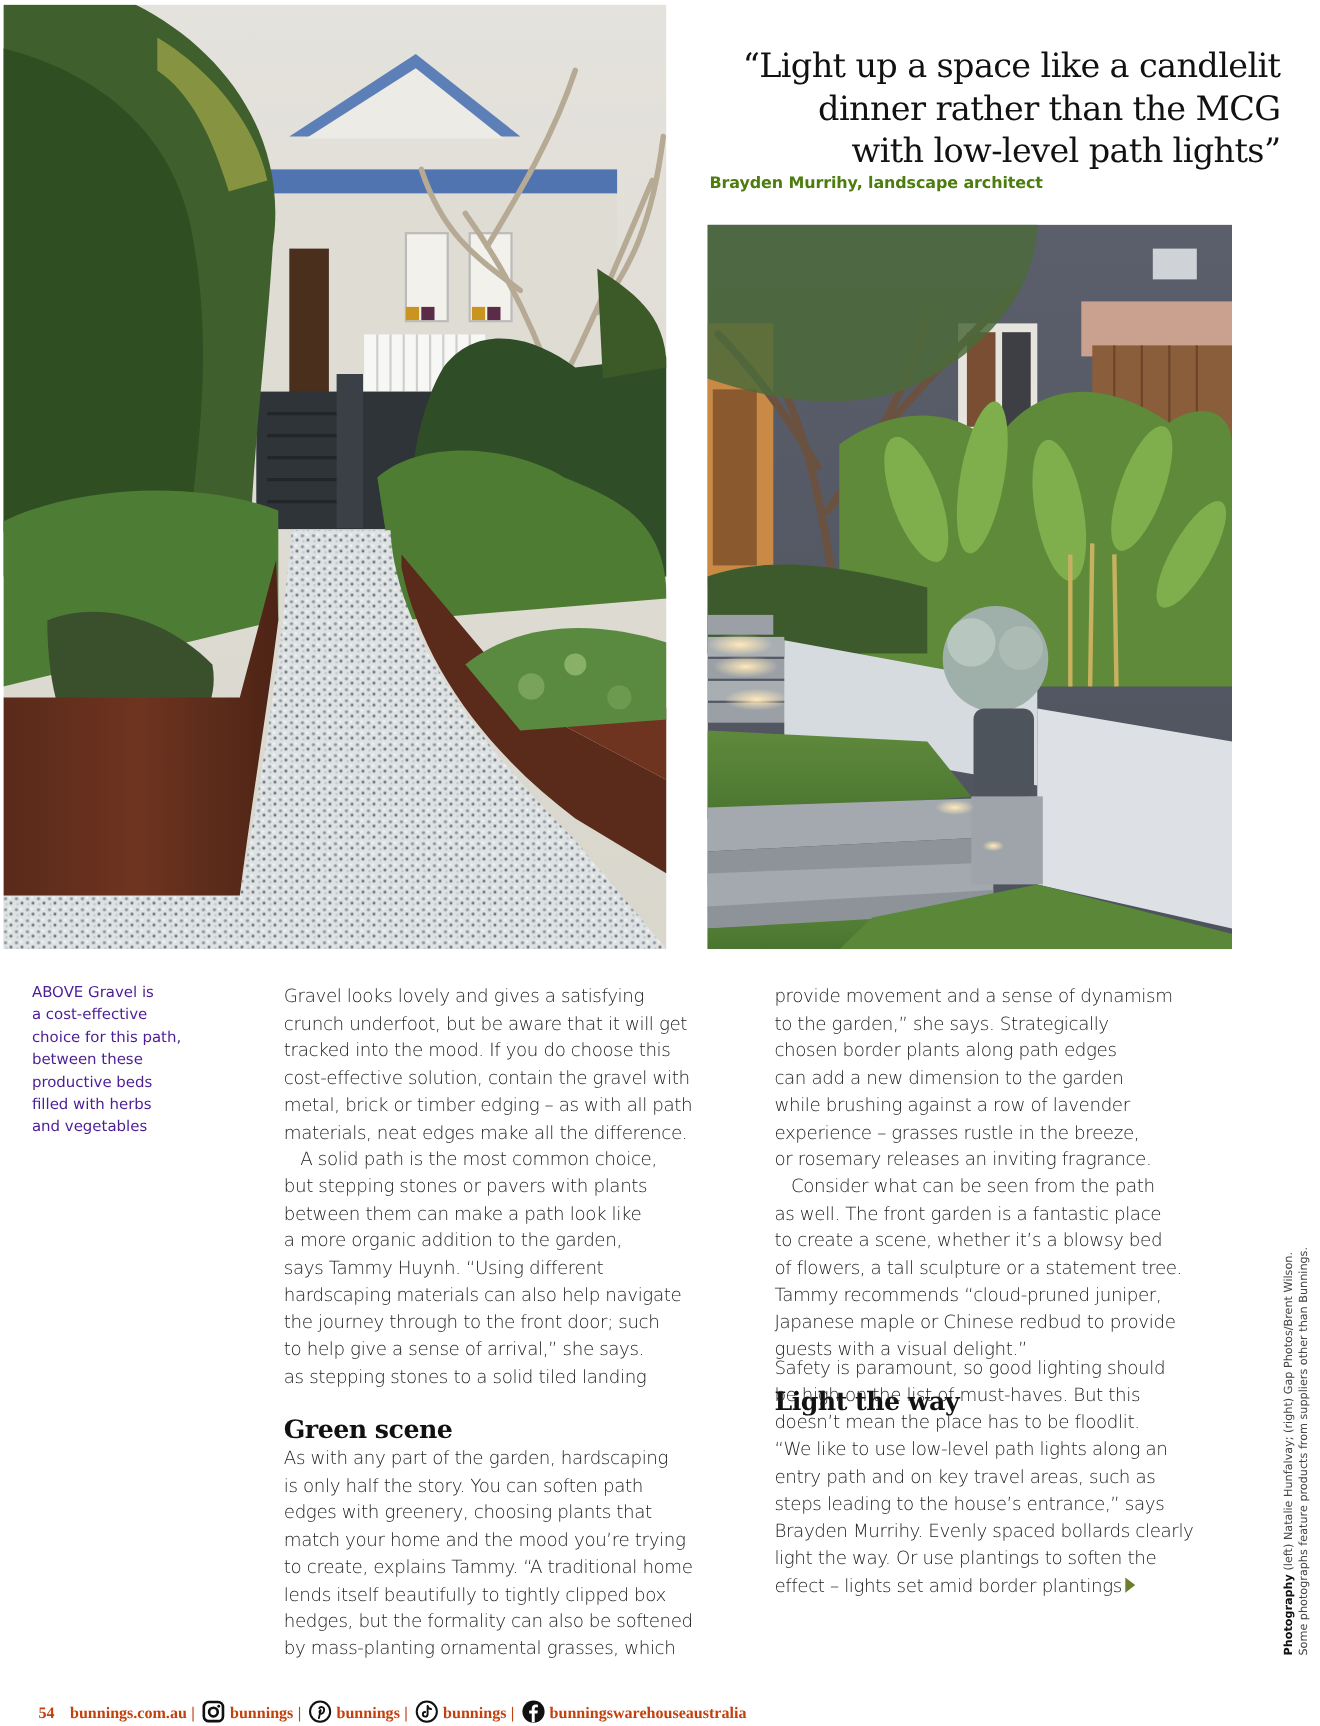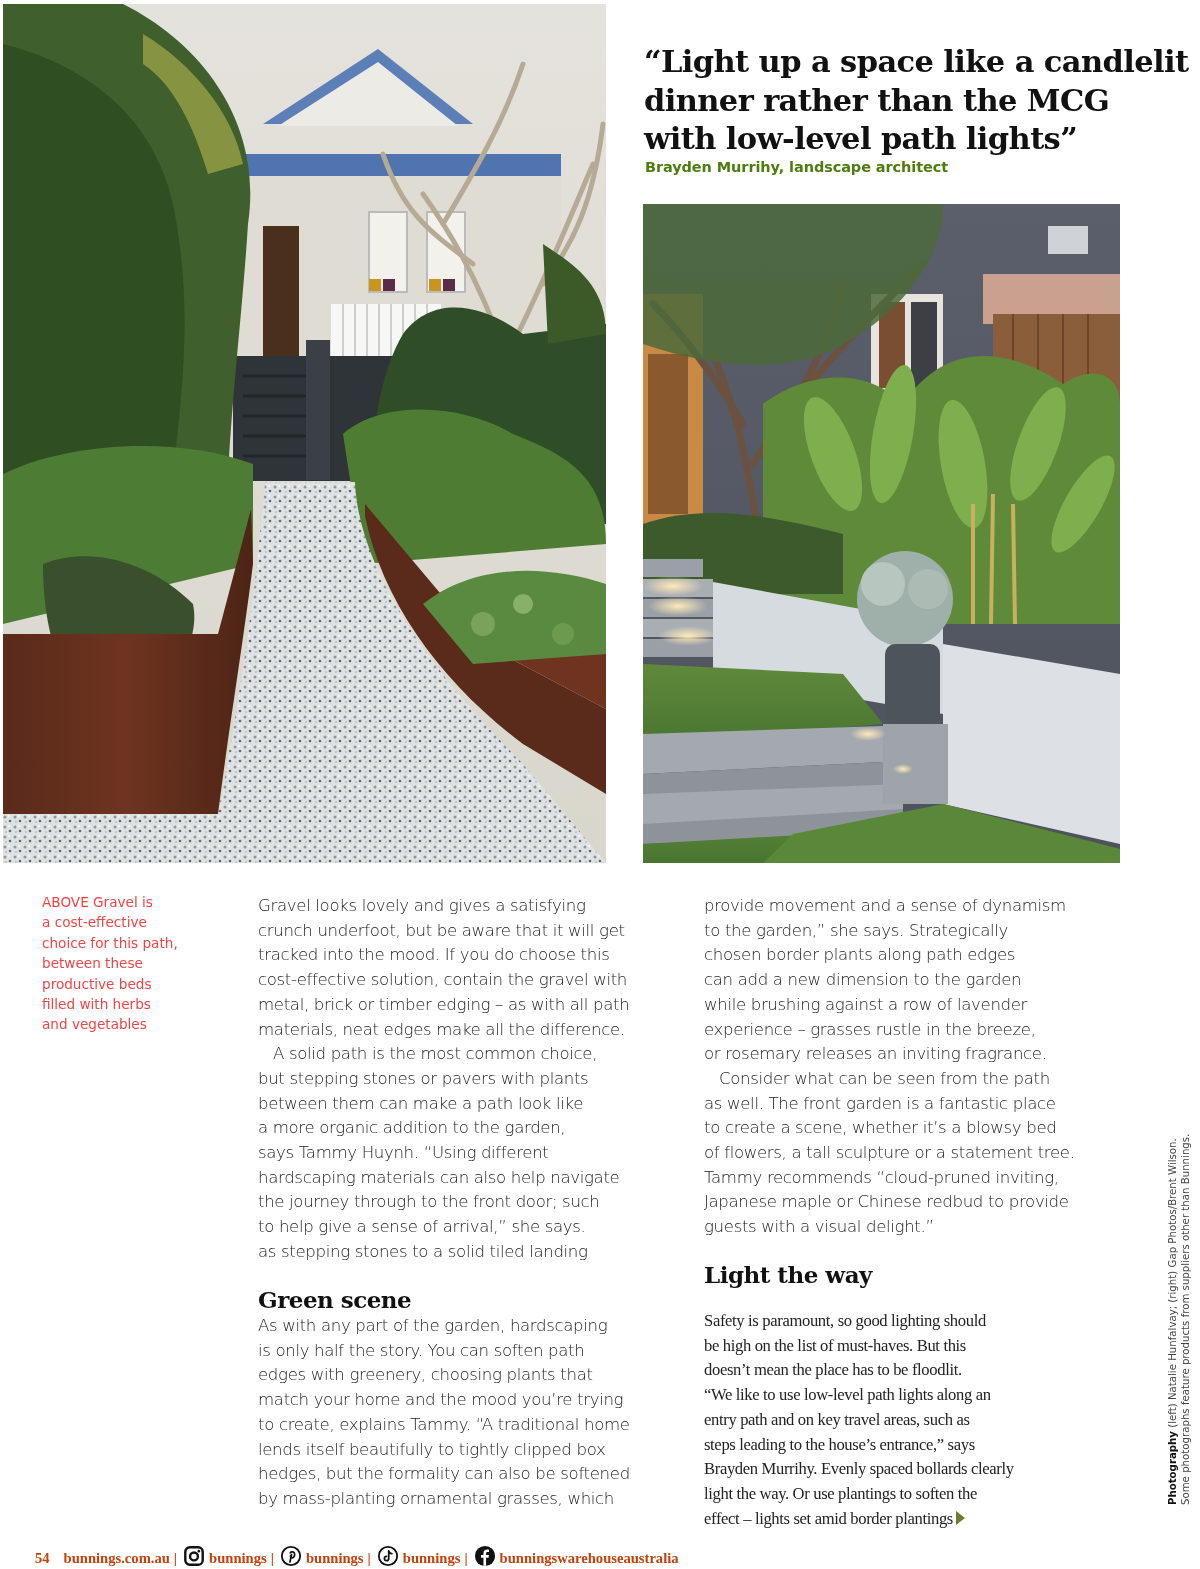--- a/index.html
+++ b/index.html
@@ -8,34 +8,34 @@
 
   
   .photo { position: absolute; overflow: hidden; }
   .photo svg { display: block; width: 100%; height: 100%; }
   #photo-left  { left: 3px;   top: 4px;   width: 603px; height: 859px; }
   #photo-right { left: 643px; top: 204px; width: 477px; height: 659px; }
 
   
   .pull-quote {
     position: absolute; left: 644px; top: 42px; width: 520px;
-    font-family: "DejaVu Serif", serif; font-weight: bold;
-    font-size: 30.5px; line-height: 38.5px; letter-spacing: -0.6px; color: #111;
+    font-family: "DejaVu Serif", serif; font-weight: normal;
+    font-size: 30.5px; line-height: 38.5px; letter-spacing: -0.6px; color: #111; text-align: right;
   }
   .pull-quote .line { display: block; white-space: nowrap; }
   .quote-attr {
     position: absolute; left: 645px; top: 159px;
     font-family: "DejaVu Sans", sans-serif; font-weight: bold;
     font-size: 14.5px; letter-spacing: -0.1px; color: #4d7c0f; white-space: nowrap;
   }
 
   
   .caption {
-    position: absolute; left: 42px; top: 892px; width: 200px;
-    font-family: "DejaVu Sans", sans-serif; font-size: 13.6px; line-height: 20.4px; color: #ef4444;
+    position: absolute; left: 29px; top: 892px; width: 200px;
+    font-family: "DejaVu Sans", sans-serif; font-size: 13.6px; line-height: 20.4px; color: #4c1d95;
   }
   .caption .line { display: block; white-space: nowrap; }
 
   
   .col {
     position: absolute; width: 430px;
     font-family: "DejaVu Sans", sans-serif; font-size: 16.6px; line-height: 24.7px;
     color: #222; letter-spacing: -0.35px; font-weight: 300;
   }
   .col .line { display: block; white-space: nowrap; }
@@ -43,21 +43,21 @@
   #col-middle { left: 258px; top: 894px; }
   #col-right  { left: 704px; top: 894px; }
 
   .subhead {
     font-family: "DejaVu Serif", serif; font-weight: bold; font-size: 23px;
     line-height: 28px; color: #111; letter-spacing: -0.5px; display: block;
   }
   #subhead-green { position: absolute; left: 258px; top: 1286px; }
   #subhead-light { position: absolute; left: 704px; top: 1261px; }
   #col-middle-2 { left: 258px; top: 1314px; }
-  #col-right-2  { left: 704px; top: 1309px; font-family: Liberation Serif, serif; }
+  #col-right-2  { left: 704px; top: 1232px; }
 
   .arrow-end {
     display: inline-block; width: 0; height: 0; margin-left: 3px; vertical-align: -1px;
     border-top: 7px solid transparent; border-bottom: 7px solid transparent;
     border-left: 9px solid #6b7d2f;
   }
 
   
   .credit {
     position: absolute; left: 1166px; top: 1505px;
@@ -317,21 +317,21 @@
   <span class="line">to the garden,” she says. Strategically</span>
   <span class="line">chosen border plants along path edges</span>
   <span class="line">can add a new dimension to the garden</span>
   <span class="line">while brushing against a row of lavender</span>
   <span class="line">experience – grasses rustle in the breeze,</span>
   <span class="line">or rosemary releases an inviting fragrance.</span>
   <span class="line indent">Consider what can be seen from the path</span>
   <span class="line">as well. The front garden is a fantastic place</span>
   <span class="line">to create a scene, whether it’s a blowsy bed</span>
   <span class="line">of flowers, a tall sculpture or a statement tree.</span>
-  <span class="line">Tammy recommends “cloud-pruned inviting,</span>
+  <span class="line">Tammy recommends “cloud-pruned juniper,</span>
   <span class="line">Japanese maple or Chinese redbud to provide</span>
   <span class="line">guests with a visual delight.”</span>
 </div>
 
 <div class="subhead" id="subhead-light">Light the way</div>
 <div class="col" id="col-right-2">
   <span class="line">Safety is paramount, so good lighting should</span>
   <span class="line">be high on the list of must-haves. But this</span>
   <span class="line">doesn’t mean the place has to be floodlit.</span>
   <span class="line">“We like to use low-level path lights along an</span>

